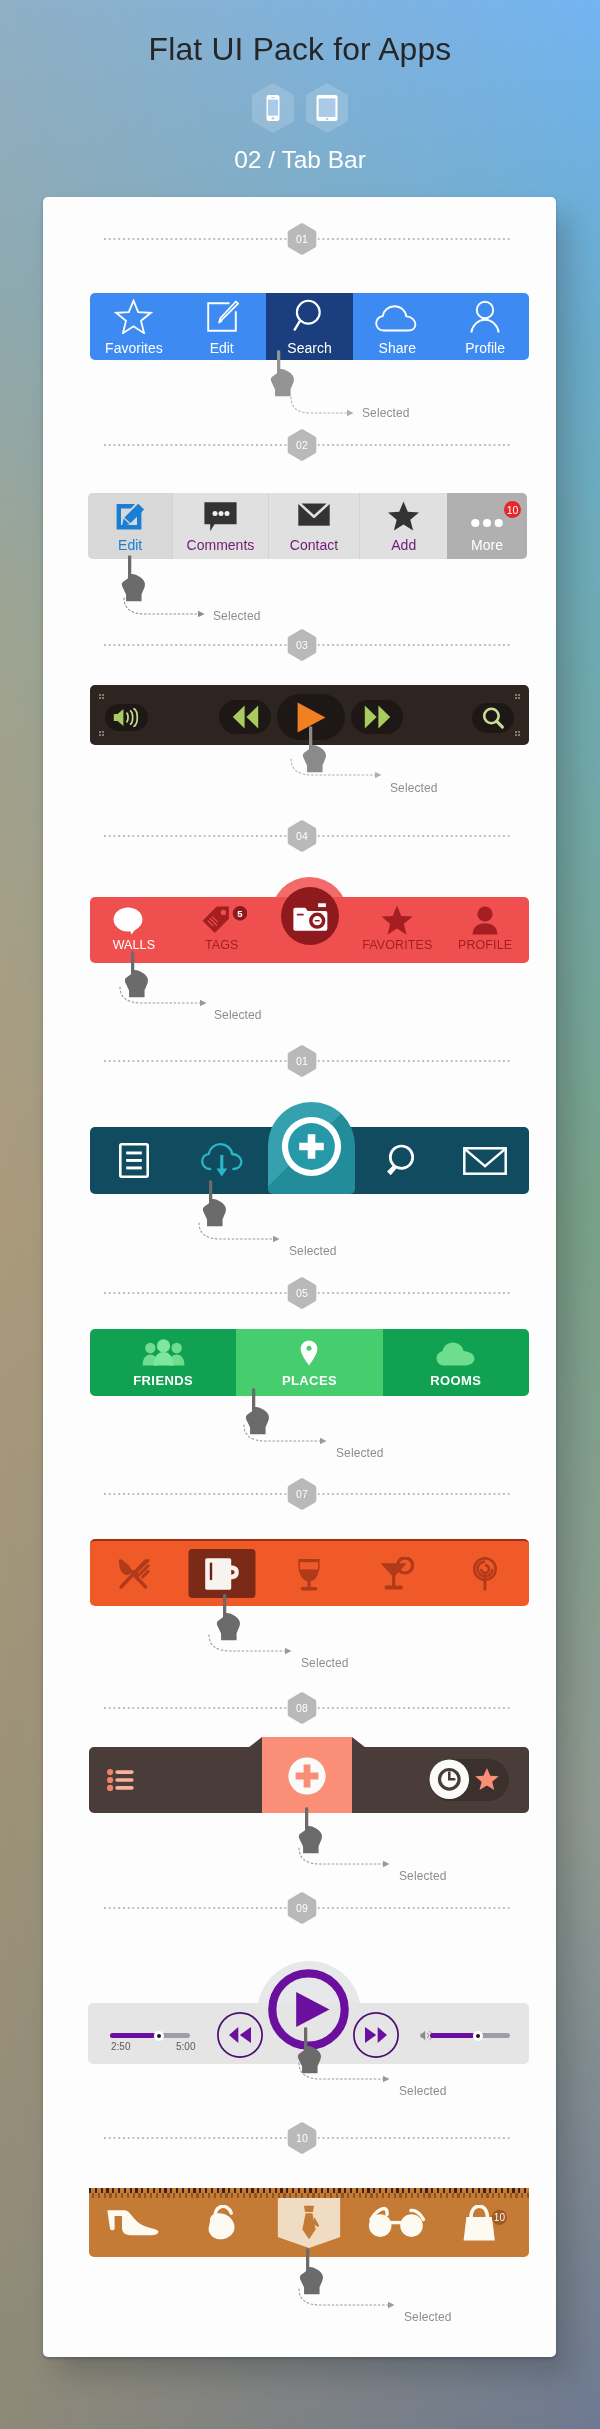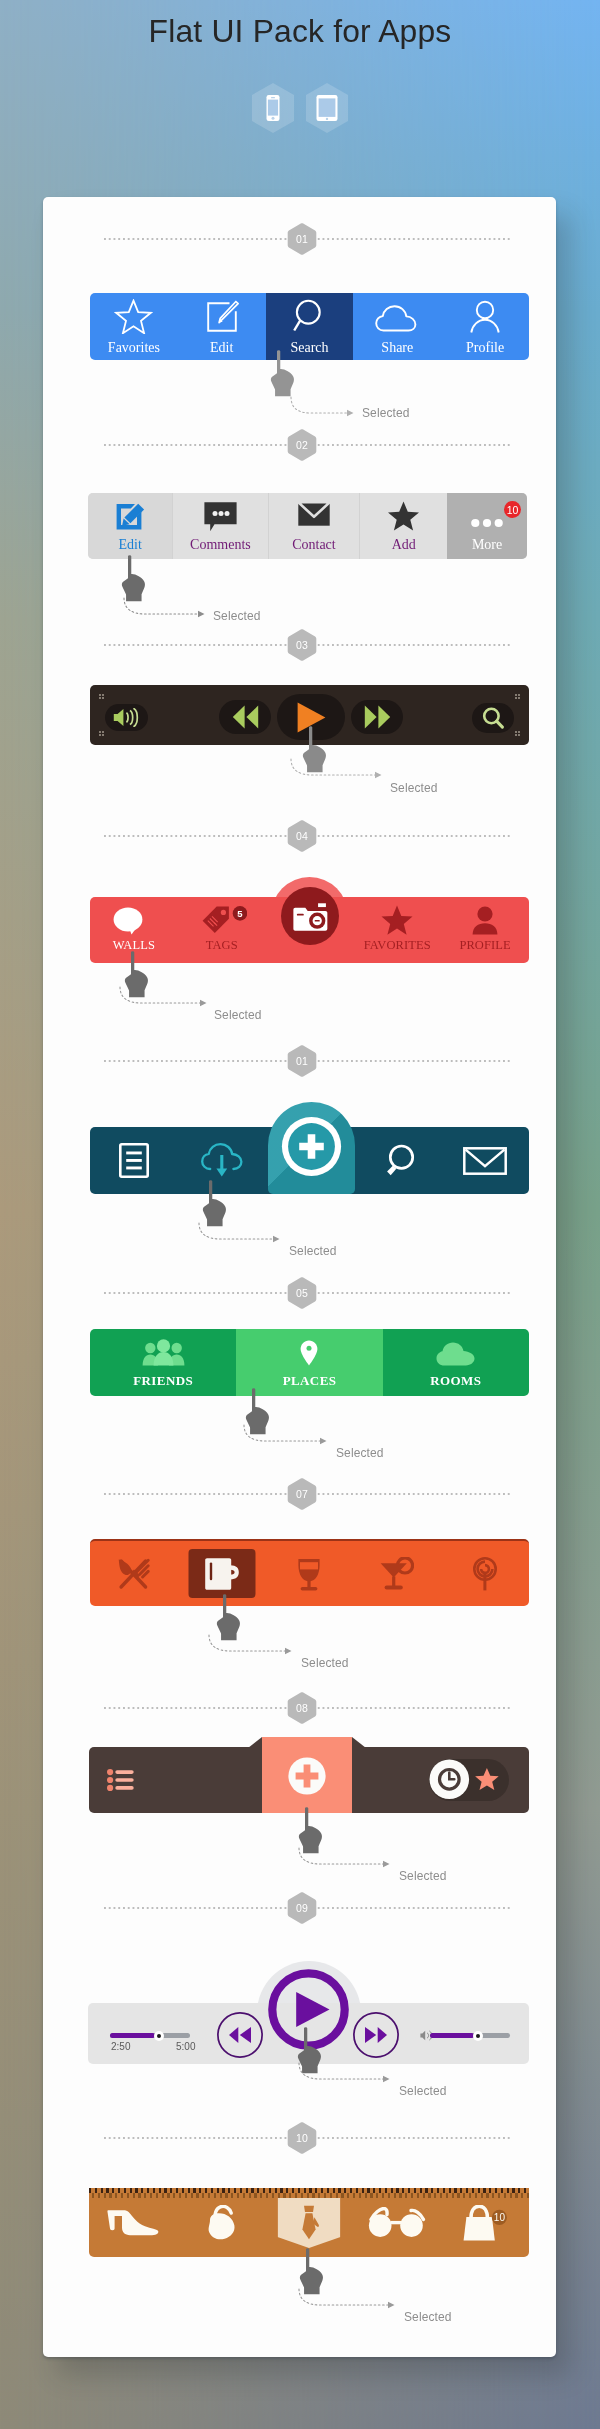--- a/index.html
+++ b/index.html
@@ -22,21 +22,21 @@
     background:linear-gradient(to bottom,
       #73B4F1 0%, #69ACCE 12.8%, #6DAAB4 25.5%, #77A18A 49.8%,
       #909A92 74.5%, #6D7991 100%);
     -webkit-mask-image:linear-gradient(to right, rgba(0,0,0,0) 0%, rgba(0,0,0,1) 100%);
     mask-image:linear-gradient(to right, rgba(0,0,0,0) 0%, rgba(0,0,0,1) 100%);
   }
   .page { position:relative; z-index:2; width:600px; height:2429px; }
 
   
   .hdr-title {
-    position:absolute; left:0; top:13px; width:600px; text-align:center;
+    position:absolute; left:0; top:31px; width:600px; text-align:center;
     font-size:31.8px; color:#262626; letter-spacing:0.2px; font-weight:400;
   }
   .hex-row { position:absolute; left:0; top:82px; width:600px; text-align:center;
              display:flex; justify-content:center; gap:8px; }
   .hexicon { width:46px; height:52px; position:relative; }
   .hexicon svg { display:block; }
   .hdr-sub {
     position:absolute; left:0; top:146px; width:600px; text-align:center;
     font-size:24.5px; color:#ffffff; font-weight:400;
   }
@@ -55,21 +55,21 @@
   .sep .hex { position:absolute; left:183px; top:-15px;
     width:30px; height:32px; }
   .sep .hex .num { position:absolute; inset:0; display:flex; align-items:center;
     justify-content:center; font-size:10.5px; color:#ffffff; letter-spacing:0.2px; }
 
   
   .bar { position:absolute; left:47px; width:439px; display:flex;
     border-radius:5px; }
   .bar .tab { flex:1 1 0; display:flex; flex-direction:column;
     align-items:center; justify-content:flex-end; position:relative; }
-  .lbl { font-size:12.5px; line-height:1;font-family:Liberation Serif, serif; }
+  .lbl { font-size:12.5px; line-height:1; }
 
   
   .hand { position:absolute; width:34px; height:52px; }
   .sel-note { position:absolute; font-size:12px; color:#8d8d8d; white-space:nowrap;
     letter-spacing:0.1px; }
   .callout { position:absolute; }
   .callout svg { display:block; overflow:visible; }
   .ic { display:block; }
   .ic svg { display:block; }
 
@@ -226,20 +226,21 @@
     </div>
     <div class="hexicon">
       <svg width="46" height="52" viewBox="0 0 46 52">
         <path d="M23 1 L44 13 L44 39 L23 51 L2 39 L2 13 Z" fill="#ffffff" fill-opacity="0.17"></path>
         <rect x="12.5" y="13" width="21" height="26" rx="2.2" fill="#ffffff"></rect>
         <rect x="14.6" y="16.4" width="16.8" height="18.5" fill="#9cc1e4" fill-opacity="0.85"></rect>
         <circle cx="23" cy="36.9" r="1.2" fill="#b9d2ea"></circle>
       </svg>
     </div>
   </div>
+  <div class="hdr-sub">02 / Tab Bar</div>
   <div class="panel"></div>
 
   <div class="bar bar1" style="left:90px; top:293px; height:67px;">
     <div class="tab">
       <span class="ic">
         <svg width="39" height="35" viewBox="0 0 39 35">
             <path d="M19.5 1.6 L24.2 13.1 L36.8 13.8 L27.0 21.9 L30.1 34.2 L19.5 27.3 L8.9 34.2 L12.0 21.9 L2.2 13.8 L14.8 13.1 Z" fill="none" stroke="#ffffff" stroke-width="1.8" stroke-linejoin="miter"></path>
           </svg>
       </span>
       <span class="lbl">Favorites</span>

